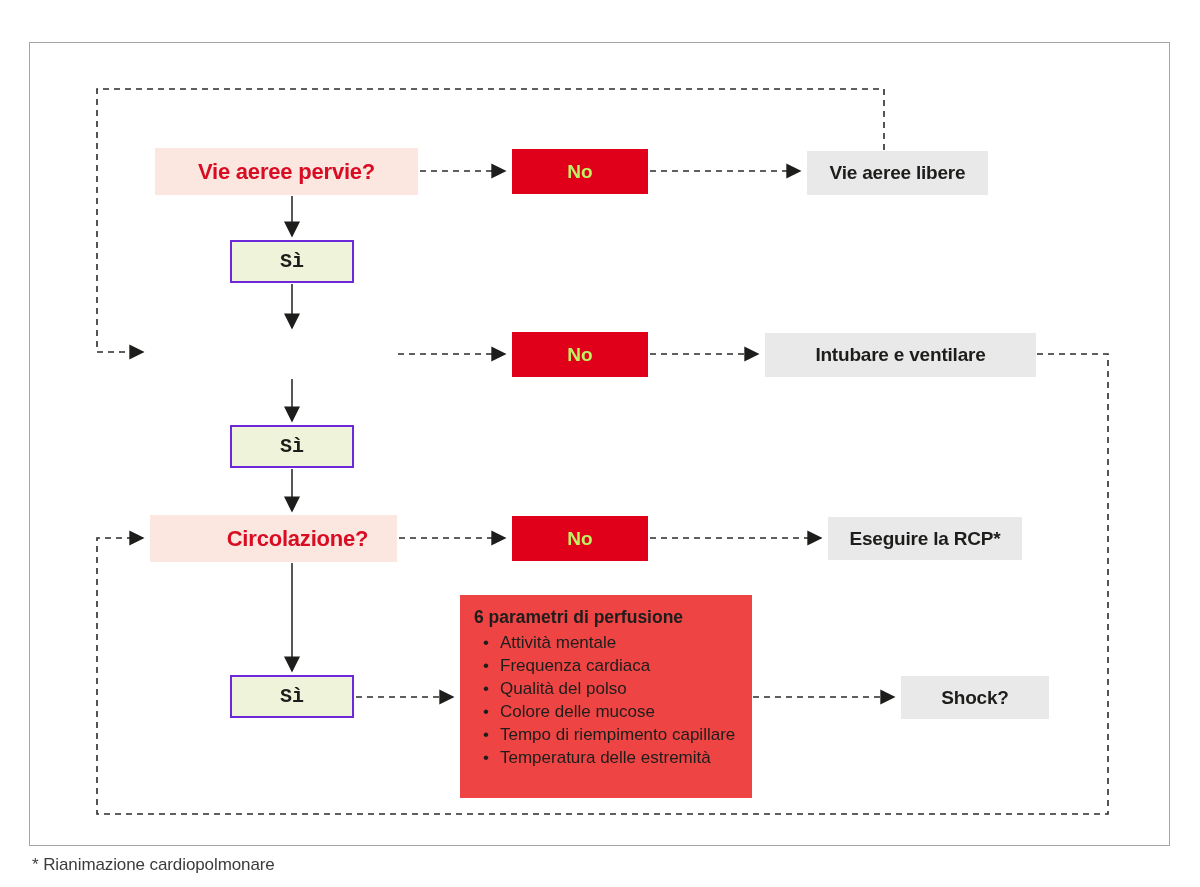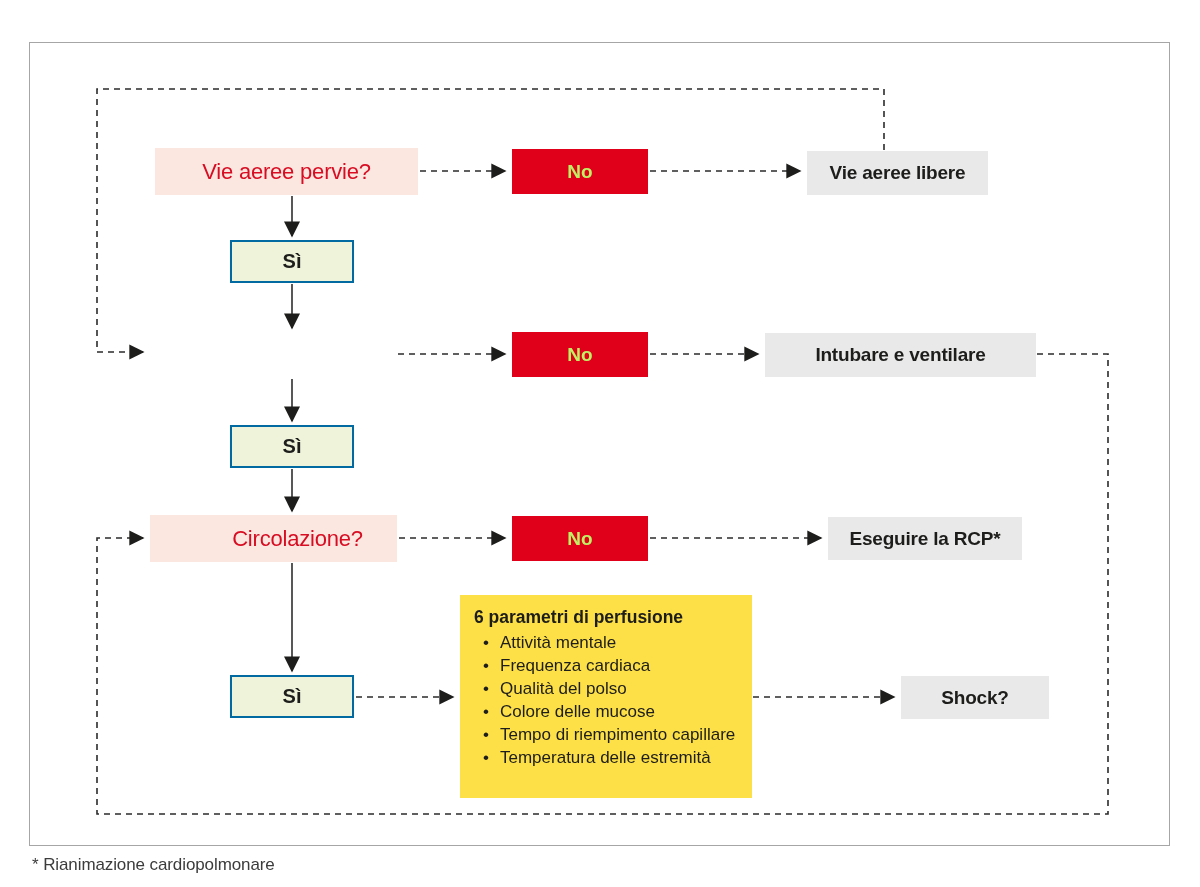--- a/index.html
+++ b/index.html
@@ -12,29 +12,29 @@
     position: absolute; left: 29px; top: 42px; width: 1141px; height: 804px;
     border: 1px solid #a6a6a6; background: #ffffff;
   }
 
   svg.connectors { position: absolute; left: 0; top: 0; width: 1200px; height: 887px; pointer-events: none; }
 
   .node { position: absolute; display: flex; align-items: center; justify-content: center; }
 
   .q-box {
     background: #fbe7df; color: #d80c22;
-    font-weight: normal; font-size: 22px; letter-spacing: -0.2px;
+    font-weight: bold; font-size: 22px; letter-spacing: -0.2px;
   }
   .no-box {
     background: #e10019; color: #bef264;
     font-weight: bold; font-size: 19px;
   }
   .yes-box {
-    background: #eff3da; color: #1d1d1b; border: 2px solid #0369a1;
-    font-weight: bold; font-size: 20px;
+    background: #eff3da; color: #1d1d1b; border: 2px solid #6d28d9;
+    font-weight: bold; font-size: 20px; font-family: Liberation Mono, monospace;
   }
   .action-box {
     background: #e9e9e9; color: #1d1d1b;
     font-weight: bold; font-size: 19px; letter-spacing: -0.2px; text-align: center;
   }
 
   .q1   { left: 155px; top: 148px; width: 263px; height: 47px; }
   .no1  { left: 512px; top: 149px; width: 136px; height: 45px; }
   .a1   { left: 807px; top: 151px; width: 181px; height: 44px; }
   .yes1 { left: 230px; top: 240px; width: 124px; height: 43px; }
@@ -43,21 +43,21 @@
   .a2   { left: 765px; top: 333px; width: 271px; height: 44px; }
   .yes2 { left: 230px; top: 425px; width: 124px; height: 43px; }
   .q3   { left: 150px; top: 515px; width: 247px; height: 47px; padding-left: 48px; }
   .no3  { left: 512px; top: 516px; width: 136px; height: 45px; }
   .a3   { left: 828px; top: 517px; width: 194px; height: 43px; }
   .yes3 { left: 230px; top: 675px; width: 124px; height: 43px; }
   .shock{ left: 901px; top: 676px; width: 148px; height: 43px; }
 
   .perfusion {
     position: absolute; left: 460px; top: 595px; width: 292px; height: 203px;
-    background: #fde047; color: #1d1d1b; padding: 11px 14px 16px 14px;
+    background: #ef4444; color: #1d1d1b; padding: 11px 14px 16px 14px;
   }
   .perfusion .title { font-weight: bold; font-size: 17.5px; line-height: 23px; }
   .perfusion ul { list-style: none; margin: 2px; padding: 0; }
   .perfusion li {
     font-size: 17px; line-height: 23px; padding-left: 24px; position: relative;
   }
   .perfusion li::before {
     content: "\2022"; position: absolute; left: 7px; top: 0;
     font-size: 17px; color: #1d1d1b;
   }

